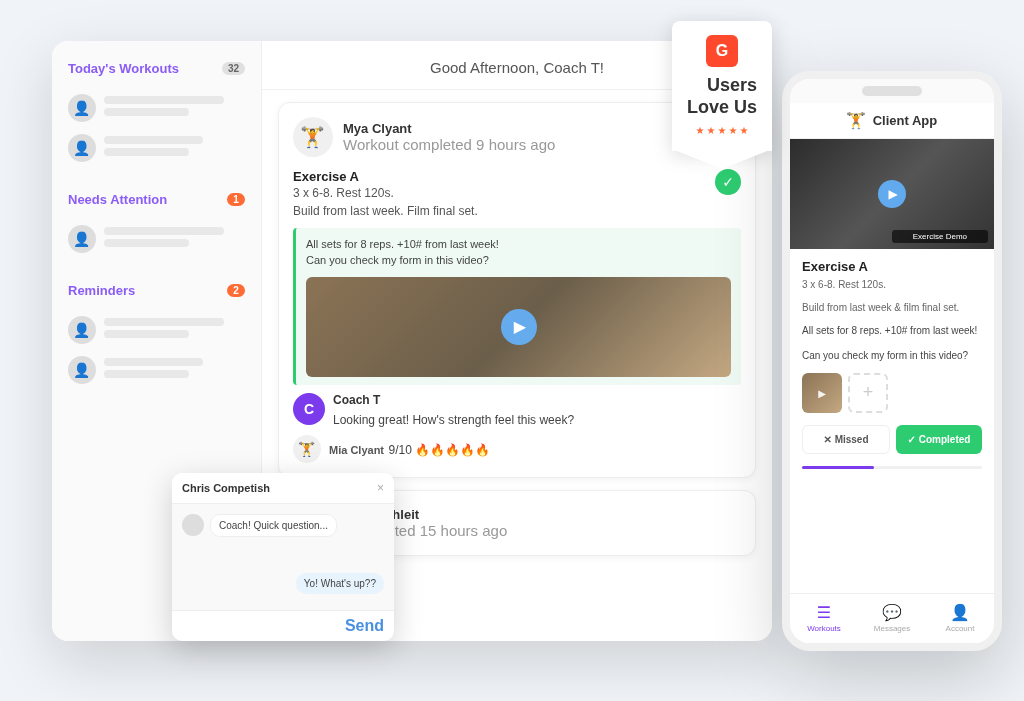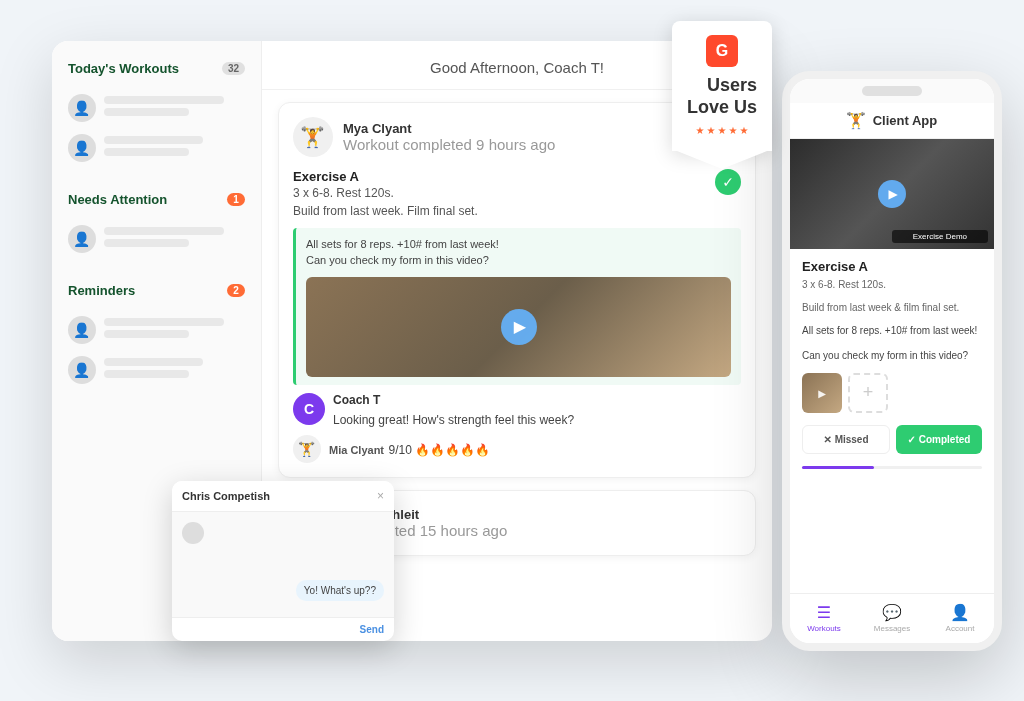--- a/index.html
+++ b/index.html
@@ -51,21 +51,21 @@
     .sidebar-header {
       display: flex;
       align-items: center;
       justify-content: space-between;
       margin-bottom: 12px;
     }
 
     .sidebar-title {
       font-size: 13px;
       font-weight: 600;
-      color: #14532d;
+      color: #8b5cf6;
     }
 
     .badge {
       background: #ff6b35;
       color: #fff;
       border-radius: 10px;
       font-size: 10px;
       font-weight: 700;
       padding: 1px 6px;
       min-width: 18px;
@@ -378,21 +378,21 @@
 
     .chat-footer {
       padding: 6px 10px;
       border-top: 1px solid #eee;
       display: flex;
       align-items: center;
       justify-content: flex-end;
     }
 
     .chat-send-btn {
-      font-size: 10px;
+      font-size: 16px;
       color: #4a90e2;
       font-weight: 600;
     }
 
     
     .mobile-ui {
       position: absolute;
       right: 0;
       top: 50px;
       width: 220px;
@@ -840,20 +840,21 @@
   </div>
 
   <div class="chat-popup">
     <div class="chat-header">
       <span class="chat-header-name">Chris Competish</span>
       <span class="chat-close">×</span>
     </div>
     <div class="chat-body">
       <div class="chat-msg-row">
         <div class="chat-avatar"></div>
+        <div class="chat-bubble">Coach! Quick question...</div>
       </div>
       <div style="display:flex;justify-content:flex-end;margin-bottom:6px;margin-top:36px;">
         <div class="chat-bubble-sent">Yo! What's up??</div>
       </div>
     </div>
     <div class="chat-footer">
       <span class="chat-send-btn">Send</span>
     </div>
   </div>
 

